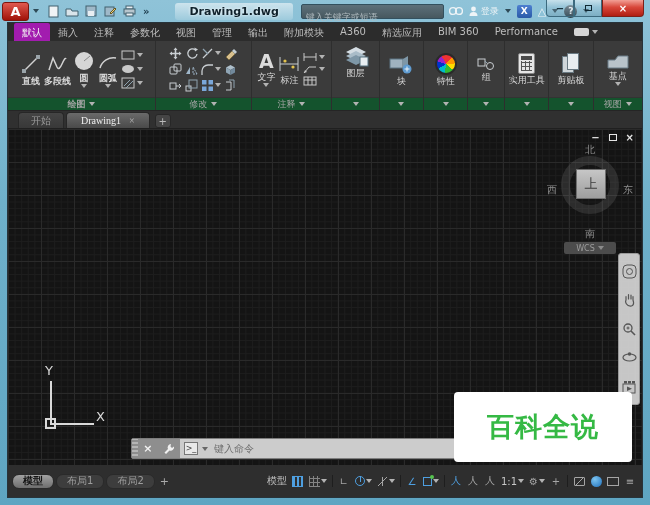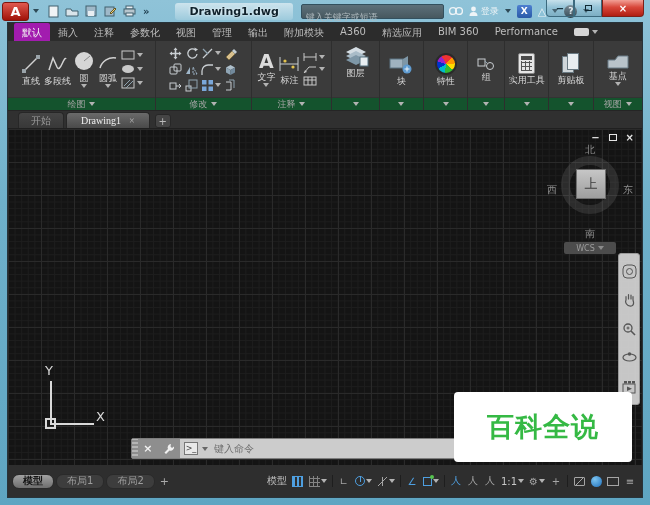--- a/index.html
+++ b/index.html
@@ -234,21 +234,21 @@
       <div class="rtab">BIM 360</div>
       <div class="rtab">Performance</div>
       <div class="rtab-toggle">
         <span class="pill"></span>
         <span class="cdown"></span>
       </div>
     </div>
 
     <div class="ribbon">
 
-      <div class="panel" style="width:150px;">
+      <div class="panel" style="width:150px;font-weight:bold;">
         <div class="pbody">
           <div class="bigbtn">
             <svg width="22" height="22">
                 <path d="M4 18 L18 4" stroke="#d2d2d2" stroke-width="1.5"></path>
                 <rect x="2" y="16" width="4" height="4" fill="#9aa4aa"></rect>
                 <rect x="16" y="2" width="4" height="4" fill="#9aa4aa"></rect>
               </svg>
             <span class="lbl">直线</span>
           </div>
           <div class="bigbtn">

